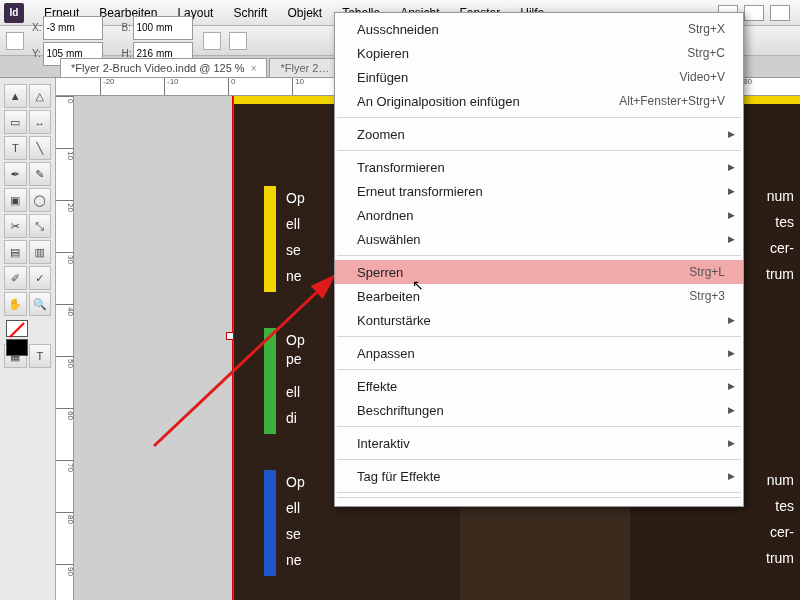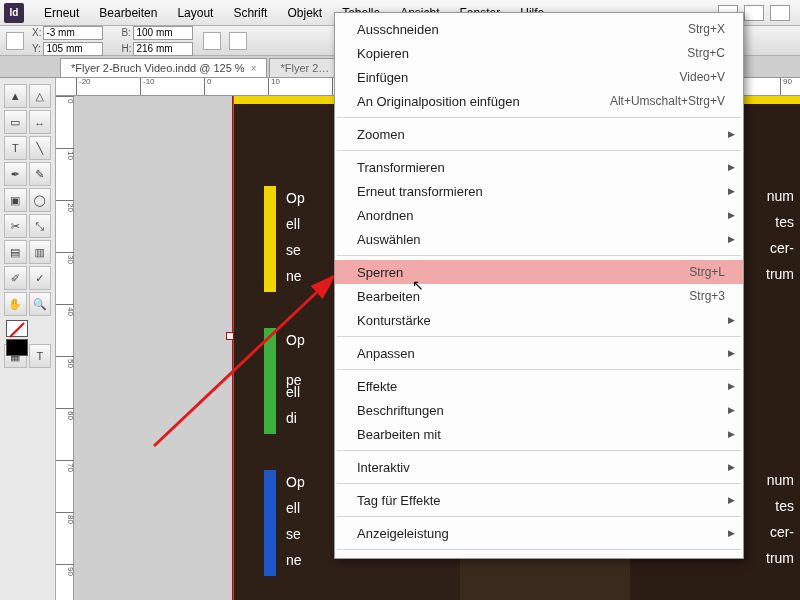--- a/index.html
+++ b/index.html
@@ -10,39 +10,39 @@
   .app-icon { width: 20px; height: 20px; background: #3b2a4a; color: #fff; font-weight: bold; font-size: 10px; display: flex; align-items: center; justify-content: center; margin-right: 10px; border-radius: 2px; }
   .menubar .mitem { padding: 0 10px; cursor: default; }
   .menubar .tail { margin-left: auto; display: flex; gap: 6px; padding-right: 6px; }
   .menubar .tbox { width: 20px; height: 16px; border: 1px solid #999; background: #fff; }
 
   
   .ctrlbar { height: 30px; background: linear-gradient(#f3f3f3,#dcdcdc); border-bottom: 1px solid #b0b0b0; display: flex; align-items: center; font-size: 10px; padding: 0 6px; gap: 4px; }
   .ctrlbar .mini-icon { width: 18px; height: 18px; border: 1px solid #aaa; background: #fff; margin-right: 4px; }
   .xyblock { display: grid; grid-template-columns: auto auto; row-gap: 2px; column-gap: 2px; align-items: center; }
   .xyblock label { color: #555; }
-  .xyblock input { width: 60px; height: 14px; font-size: 10px; border: 1px solid #999; padding: 0 2px; }
+  .xyblock input { width: 60px; height: 24px; font-size: 10px; border: 1px solid #999; padding: 0 2px; }
 
   
   .tabbar { height: 22px; background: #cfcfcf; border-bottom: 1px solid #999; display: flex; align-items: flex-end; padding-left: 60px; font-size: 11px; }
   .tab { background: #fff; border: 1px solid #999; border-bottom: none; padding: 3px 10px; margin-right: 2px; display: flex; align-items: center; gap: 6px; color: #444; }
   .tab.inactive { background: #e4e4e4; color: #666; }
   .tab .close { font-size: 10px; color: #888; }
 
   
   .work { position: absolute; top: 78px; left: 0; right: 0; bottom: 0; background: #d3d3d3; }
   .toolbox { position: absolute; left: 0; top: 0; width: 56px; bottom: 0; background: #e8e8e8; border-right: 1px solid #aaa; display: grid; grid-template-columns: 1fr 1fr; grid-auto-rows: 24px; gap: 2px; padding: 6px 4px; }
   .toolbox .tl { border: 1px solid #bbb; background: linear-gradient(#fafafa,#ddd); display: flex; align-items: center; justify-content: center; font-size: 11px; color: #444; }
   .toolbox .swatches { grid-column: 1 / span 2; height: 40px; display: flex; flex-direction: column; gap: 2px; padding: 2px; }
   .swatch { width: 22px; height: 22px; border: 1px solid #555; background: #fff; position: relative; }
   .swatch.none::after { content: ""; position: absolute; left: 0; top: 50%; width: 100%; border-top: 2px solid red; transform: rotate(-45deg); }
 
   
   .ruler-h { position: absolute; left: 56px; right: 0; top: 0; height: 18px; background: #fff; border-bottom: 1px solid #999; font-size: 8px; color: #555; overflow: hidden; }
-  .ruler-h .tick { position: absolute; top: 0; height: 18px; border-left: 1px solid #777; padding-left: 2px; line-height: 8px; }
+  .ruler-h .tick { position: absolute; top: 0; height: 18px; border-left: 1px solid #777; padding-left: 2px; line-height: 8px; margin-left: 24px; }
   .ruler-v { position: absolute; left: 56px; top: 18px; bottom: 0; width: 18px; background: #fff; border-right: 1px solid #999; font-size: 8px; color: #555; }
   .ruler-v .tick { position: absolute; left: 0; width: 18px; border-top: 1px solid #777; writing-mode: vertical-rl; line-height: 8px; padding-top: 2px; }
 
   
   .canvas { position: absolute; left: 74px; top: 18px; right: 0; bottom: 0; background: #7f7f7f; overflow: hidden; }
   .page { position: absolute; left: 0; top: 0; width: 160px; height: 100%; background: #cfcfcf; border-right: 1px solid #666; }
   .page .redline { position: absolute; left: 158px; top: 0; bottom: 0; width: 1px; background: #d00; }
 
   
   .flyer-bg { position: absolute; left: 160px; top: 0; right: 0; bottom: 0; background: linear-gradient(90deg,#2e1f17 0 40%,#3a2a1e 40% 70%,#2b1d14 70% 100%); }
@@ -185,21 +185,21 @@
           <div class="colbar" style="background: rgb(242, 212, 0); left: 30px; top: 90px; height: 106px;"></div>
           <div class="colbar" style="background: rgb(61, 176, 61); left: 30px; top: 232px; height: 106px;"></div>
           <div class="colbar" style="background: rgb(30, 85, 199); left: 30px; top: 374px; height: 106px;"></div>
         </div>
       <div id="leftfrag">
           <div class="textfrag" style="left: 52px; top: 90px;">Op</div>
           <div class="textfrag" style="left: 52px; top: 116px;">ell</div>
           <div class="textfrag" style="left: 52px; top: 142px;">se</div>
           <div class="textfrag" style="left: 52px; top: 168px;">ne</div>
           <div class="textfrag" style="left: 52px; top: 232px;">Op</div>
-          <div class="textfrag" style="left: 52px; top: 272px;">pe</div>
+          <div class="textfrag" style="left: 52px; top: 251px;">pe</div>
           <div class="textfrag" style="left: 52px; top: 284px;">ell</div>
           <div class="textfrag" style="left: 52px; top: 310px;">di</div>
           <div class="textfrag" style="left: 52px; top: 374px;">Op</div>
           <div class="textfrag" style="left: 52px; top: 400px;">ell</div>
           <div class="textfrag" style="left: 52px; top: 426px;">se</div>
           <div class="textfrag" style="left: 52px; top: 452px;">ne</div>
         </div>
       <div id="rightfrag">
           <div class="textfrag" style="right: 6px; top: 88px;">num</div>
           <div class="textfrag" style="right: 6px; top: 114px;">tes</div>
@@ -232,21 +232,21 @@
     <div class="row">
       <span>Kopieren</span>
       <span class="shortcut">Strg+C</span>
     </div>
     <div class="row">
       <span>Einfügen</span>
       <span class="shortcut">Video+V</span>
     </div>
     <div class="row">
       <span>An Originalposition einfügen</span>
-      <span class="shortcut">Alt+Umschalt+Strg+V</span>
+      <span class="shortcut">Alt+Fenster+Strg+V</span>
     </div>
     <hr>
     <div class="row submenu">
       <span>Zoomen</span>
     </div>
     <hr>
     <div class="row submenu">
       <span>Transformieren</span>
     </div>
     <div class="row submenu">
@@ -274,31 +274,25 @@
     <div class="row submenu">
       <span>Anpassen</span>
     </div>
     <hr>
     <div class="row submenu">
       <span>Effekte</span>
     </div>
     <div class="row submenu">
       <span>Beschriftungen</span>
     </div>
-    <div class="row submenu">
-      <span>Bearbeiten mit</span>
-    </div>
     <hr>
     <div class="row submenu">
       <span>Interaktiv</span>
     </div>
     <hr>
     <div class="row submenu">
       <span>Tag für Effekte</span>
     </div>
     <hr>
-    <div class="row submenu">
-      <span>Anzeigeleistung</span>
-    </div>
     <hr>
   </div>
 
 <div class="cursor">↖</div>
 
 </body></html>

